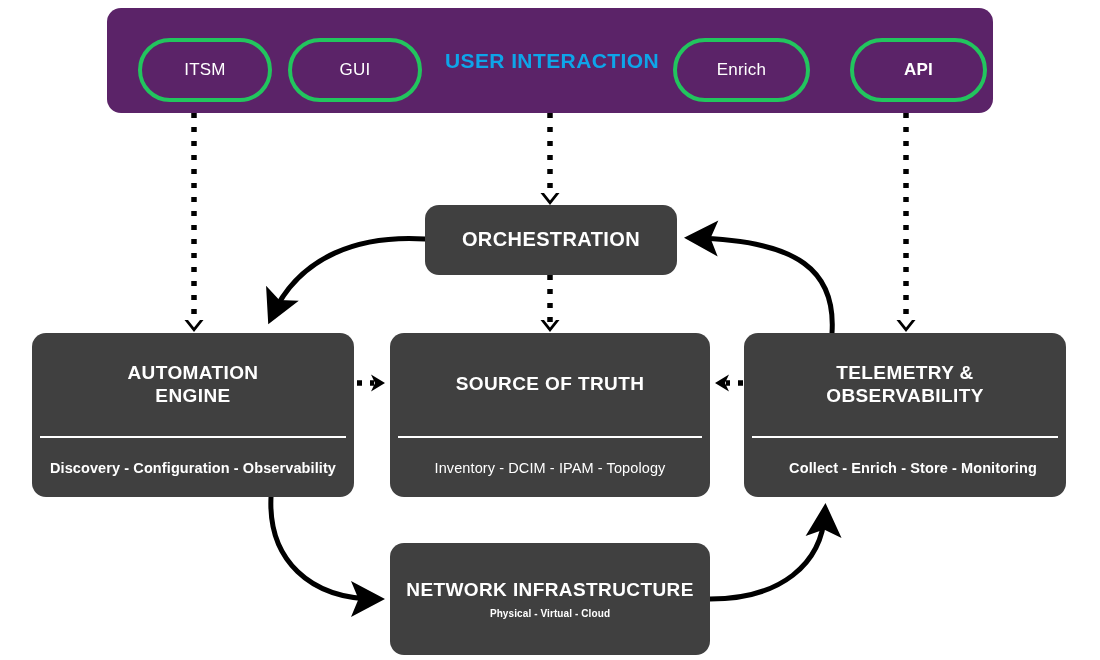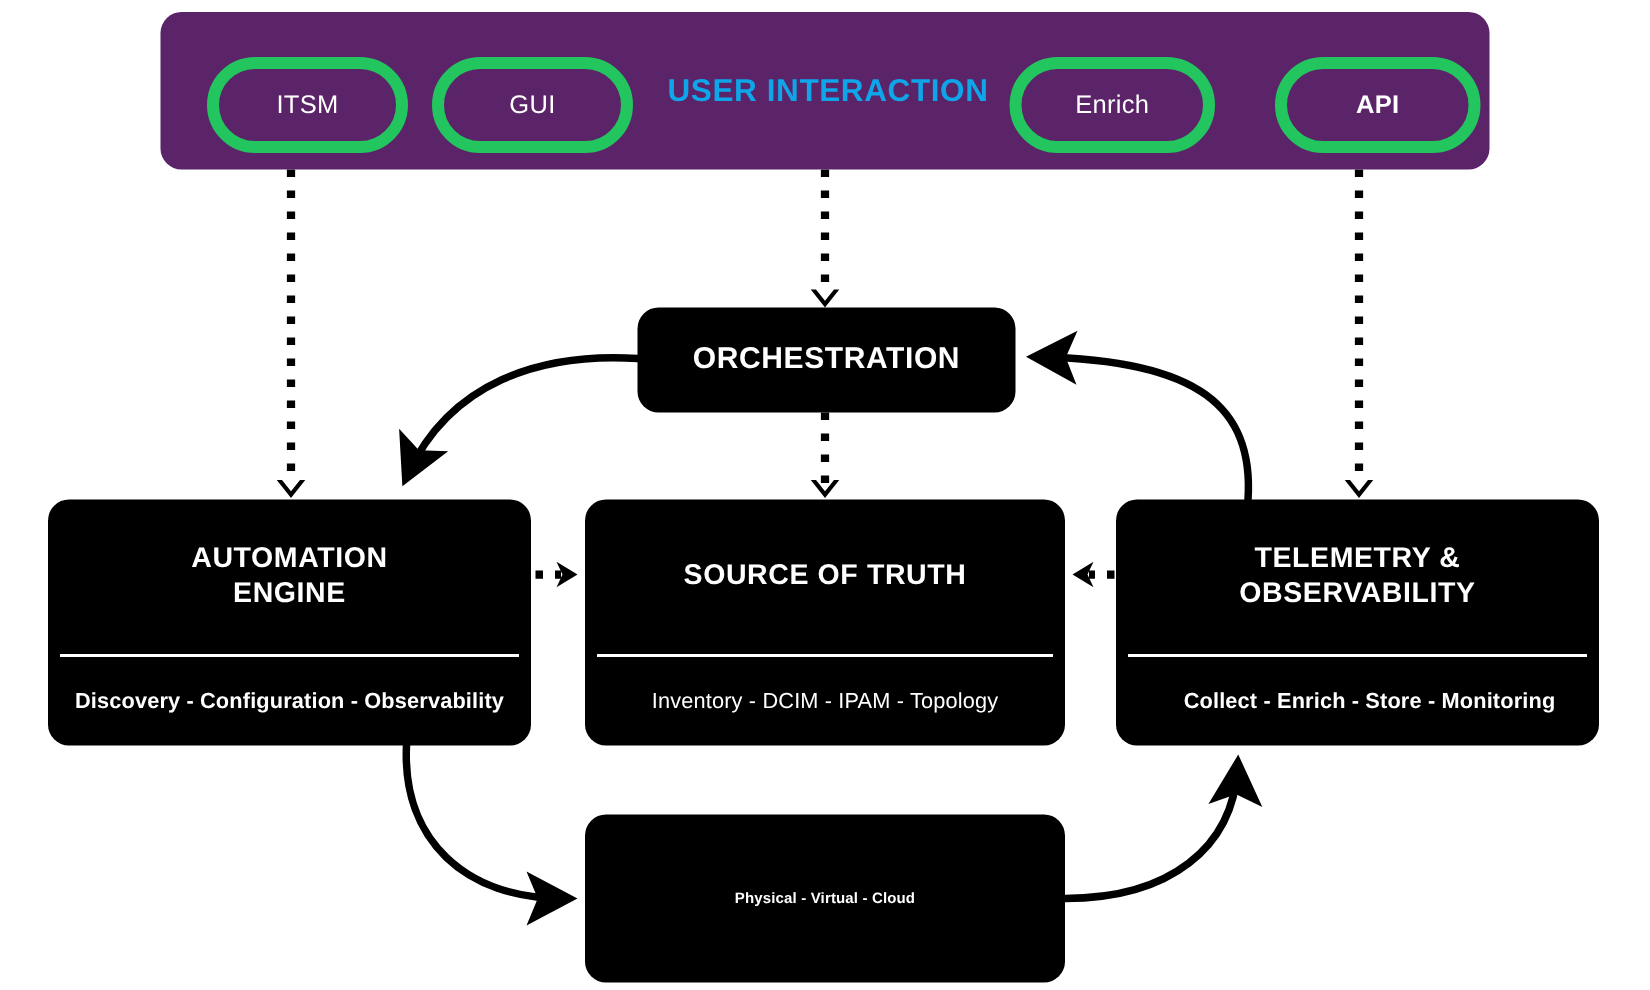--- a/index.html
+++ b/index.html
@@ -32,21 +32,21 @@
     width: 886px;
     height: 105px;
     background: #5b2368;
     border-radius: 14px;
     z-index: 3;
   }
   .pill {
     position: absolute;
     top: 30px;
     height: 64px;
-    border: 8px solid #22c55e;
+    border: 4px solid #22c55e;
     border-radius: 32px;
     display: flex;
     align-items: center;
     justify-content: center;
     color: #ffffff;
     font-size: 17px;
     letter-spacing: 0.2px;
     box-sizing: border-box;
   }
   .pill-itsm    { left: 31px;  width: 134px; }
@@ -66,21 +66,21 @@
     color: #0ea5e9;
     font-size: 21px;
     font-weight: bold;
     letter-spacing: 0.4px;
     white-space: nowrap;
   }
 
   
   .node {
     position: absolute;
-    background: #000000;
+    background: #404040;
     border-radius: 14px;
     box-sizing: border-box;
     z-index: 3;
   }
   .node-title {
     color: #ffffff;
     font-weight: bold;
     text-align: center;
     letter-spacing: 0.4px;
     line-height: 1.18;
@@ -234,16 +234,17 @@
   </div>
 
   <div class="node row-node node-telemetry">
     <div class="node-title">TELEMETRY &amp;
 OBSERVABILITY</div>
     <div class="divider"></div>
     <div class="node-sub">Collect - Enrich - Store - Monitoring</div>
   </div>
 
   <div class="node node-network">
+    <div class="node-title">NETWORK INFRASTRUCTURE</div>
     <div class="node-sub">Physical - Virtual - Cloud</div>
   </div>
 
 </div>
 
 </body></html>

